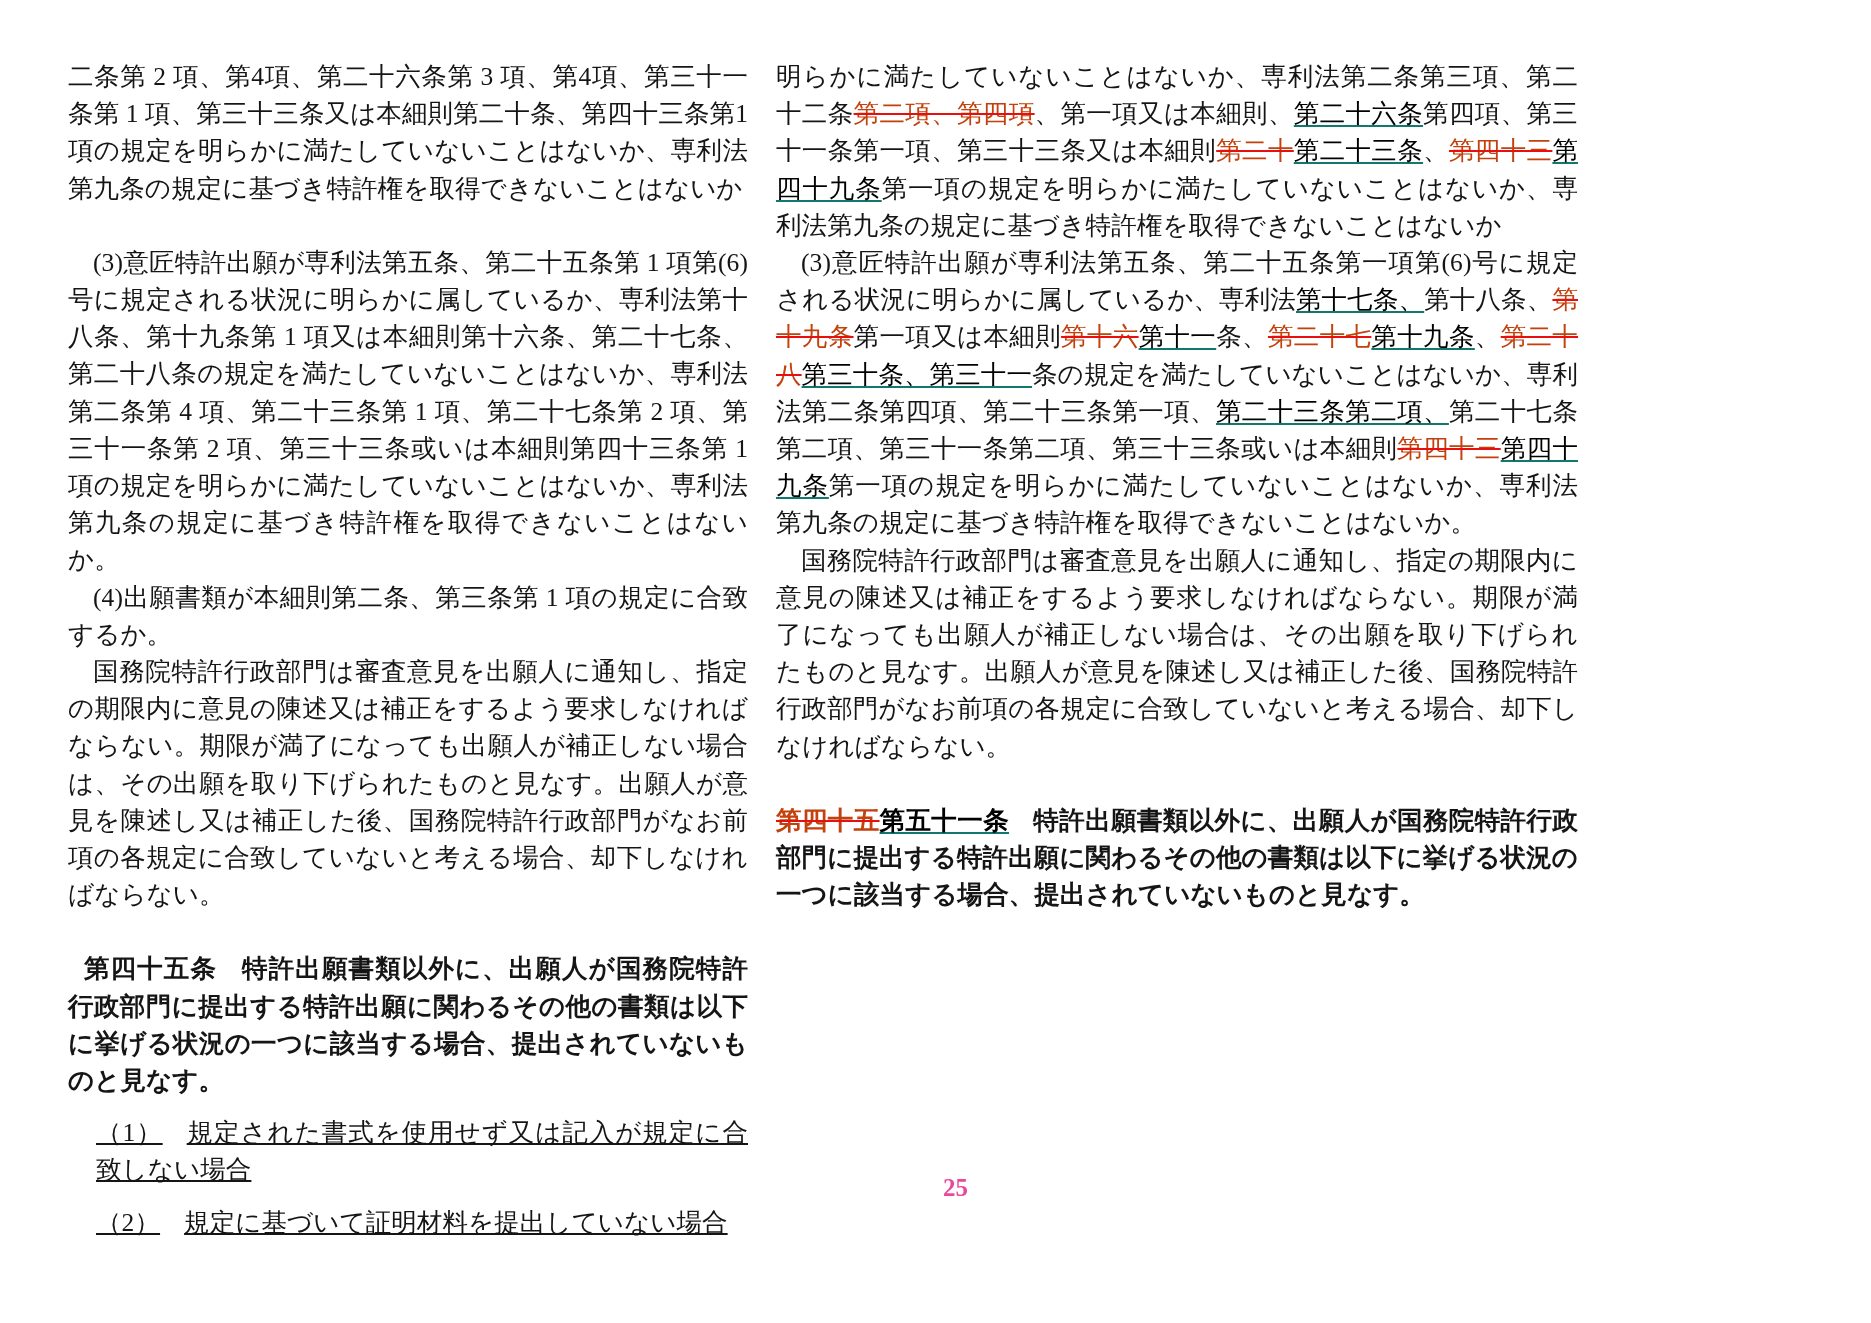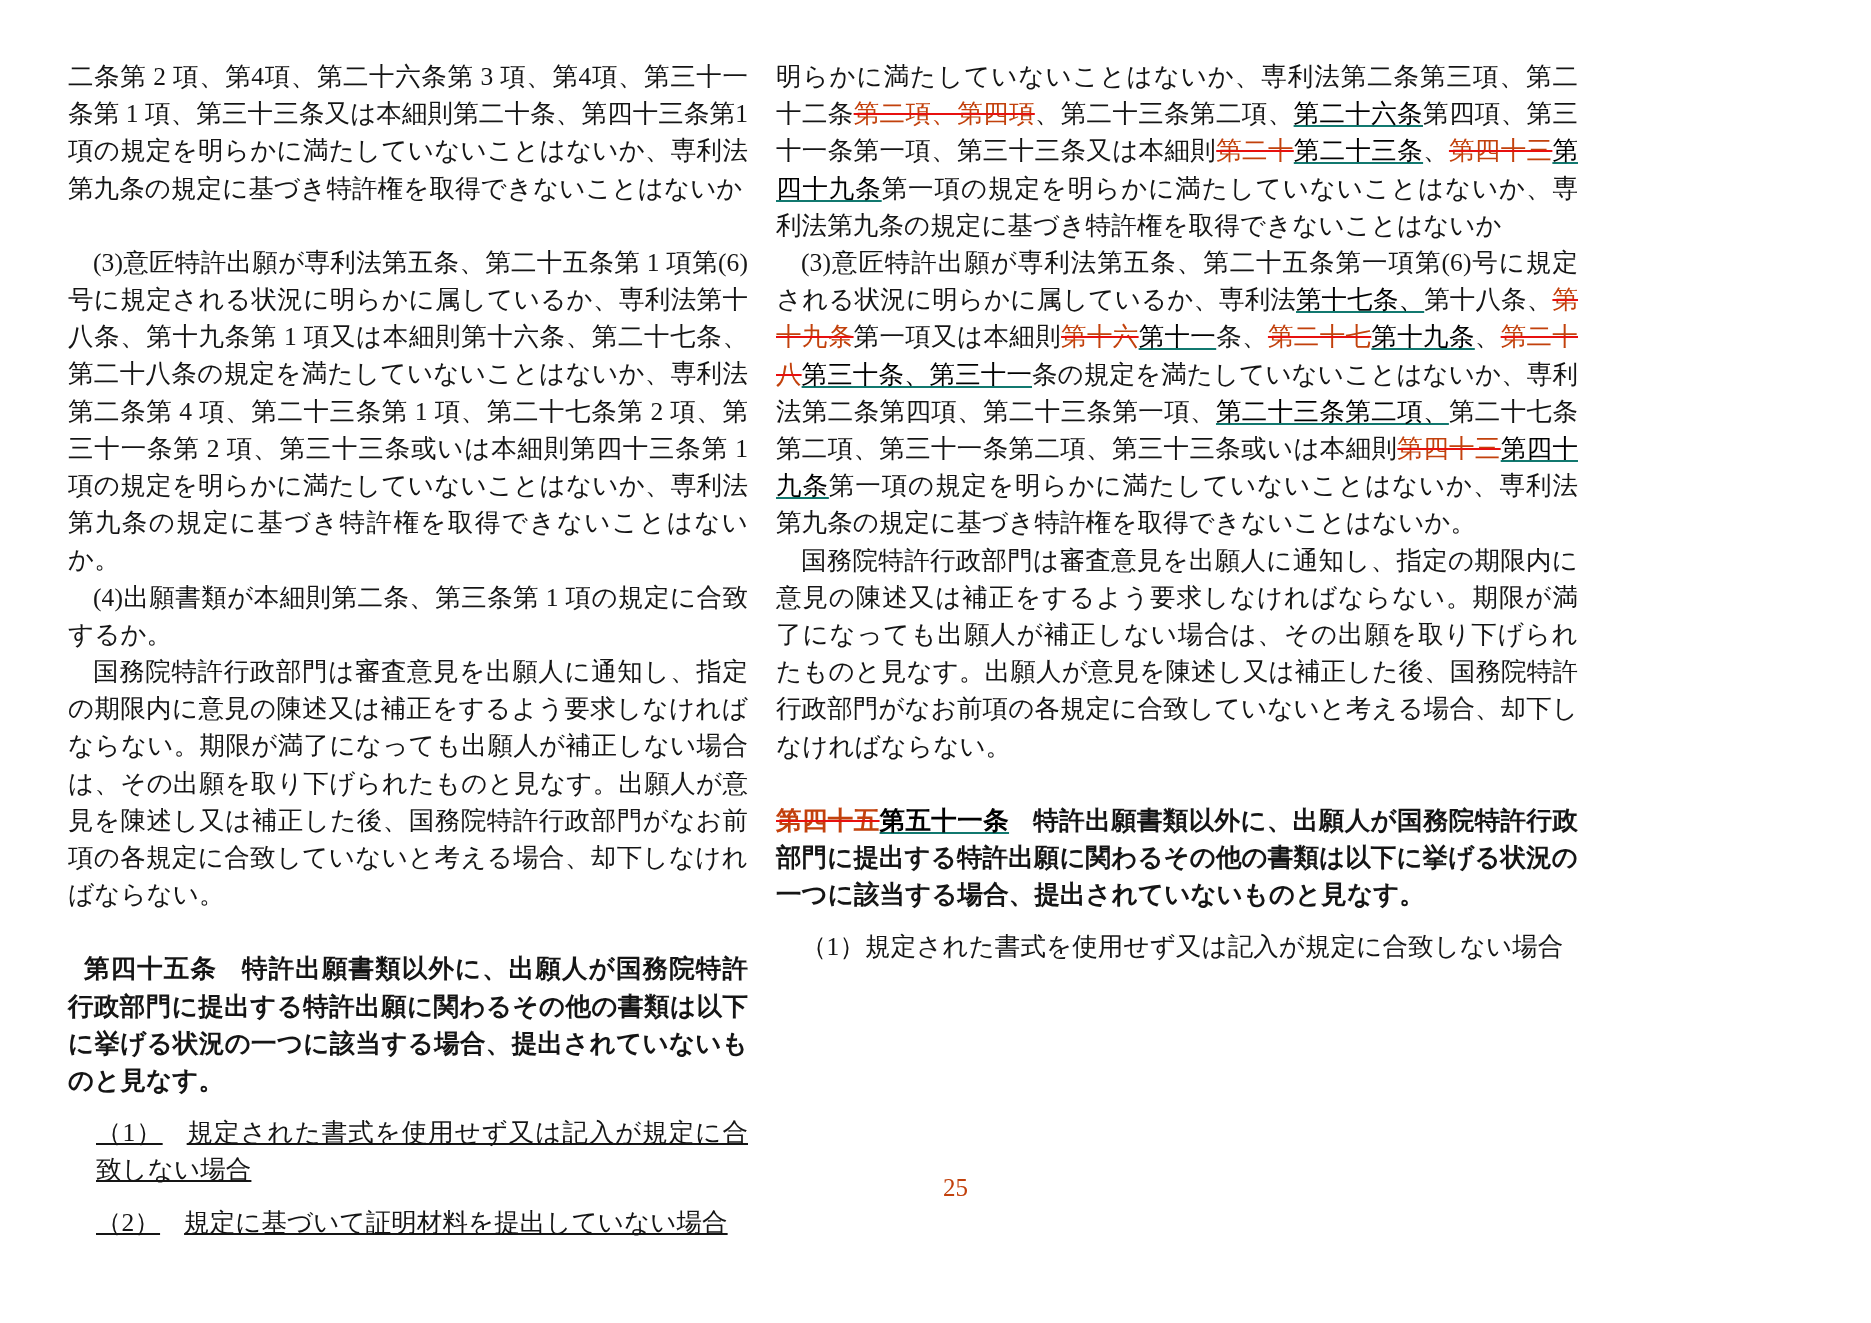--- a/index.html
+++ b/index.html
@@ -88,23 +88,23 @@
   .li-right { padding-left: 25px; }
   .li-gap { height: 15px; }
 
   .pagenum {
     position: absolute;
     left: 0;
     top: 1174px;
     width: 1871px;
     text-align: center;
     font-size: 25px;
-    font-weight: normal;
+    font-weight: bold;
     font-family: "Liberation Serif", "DejaVu Serif", serif;
-    color: #c2410c;
+    color: #ec4899;
   }
   .pagenum-inner {
     display: inline-block;
     margin-left: 40px;
   }
 </style>
 </head>
 <body>
 
 <div class="page">
@@ -134,34 +134,33 @@
       <p class="list-item li-left"><span>（1）</span><span class="sp-wide"></span><span>規定された書式を使用せず又は記入が規定に合致しない場合</span></p>
 
       <div class="li-gap"></div>
 
       <p class="list-item li-left"><span>（2）</span><span class="sp-wide"></span><span>規定に基づいて証明材料を提出していない場合</span></p>
 
     </div>
 
     <div class="col-right">
 
-      <p><span>明らかに満たしていないことはないか、専利法第二条第三項、第二十二条</span><span class="del">第二項、第四項</span><span>、第二十三条第二項、</span><span class="ins">第二十六条</span><span>第四項、第三十一条第一項、第三十三条又は本細則</span><span class="del">第二十</span><span class="ins">第二十三条</span><span>、</span><span class="del">第四十三</span><span class="ins">第四十九条</span><span>第一項の規定を明らかに満たしていないことはないか、専利法第九条の規定に基づき特許権を取得できないことはないか</span></p>
+      <p><span>明らかに満たしていないことはないか、専利法第二条第三項、第二十二条</span><span class="del">第二項、第四項</span><span>、第一項又は本細則、</span><span class="ins">第二十六条</span><span>第四項、第三十一条第一項、第三十三条又は本細則</span><span class="del">第二十</span><span class="ins">第二十三条</span><span>、</span><span class="del">第四十三</span><span class="ins">第四十九条</span><span>第一項の規定を明らかに満たしていないことはないか、専利法第九条の規定に基づき特許権を取得できないことはないか</span></p>
 
       <p class="indent"><span>(3)意匠特許出願が専利法第五条、第二十五条第一項第(6)号に規定される状況に明らかに属しているか、専利法</span><span class="ins">第十七条、</span><span>第十八条、</span><span class="del">第十九条</span><span>第一項又は本細則</span><span class="del">第十六</span><span class="ins">第十一</span><span>条、</span><span class="del">第二十七</span><span class="ins">第十九条</span><span>、</span><span class="del">第二十八</span><span class="ins">第三十条、第三十一</span><span>条の規定を満たしていないことはないか、専利法第二条第四項、第二十三条第一項、</span><span class="ins">第二十三条第二項、</span><span>第二十七条第二項、第三十一条第二項、第三十三条或いは本細則</span><span class="del">第四十三</span><span class="ins">第四十九条</span><span>第一項の規定を明らかに満たしていないことはないか、専利法第九条の規定に基づき特許権を取得できないことはないか。</span></p>
 
 
       <p class="indent">国務院特許行政部門は審査意見を出願人に通知し、指定の期限内に意見の陳述又は補正をするよう要求しなければならない。期限が満了になっても出願人が補正しない場合は、その出願を取り下げられたものと見なす。出願人が意見を陳述し又は補正した後、国務院特許行政部門がなお前項の各規定に合致していないと考える場合、却下しなければならない。</p>
 
       <div class="gap-lg"></div>
 
       <p class="heading"><span class="del">第四十五</span><span class="ins">第五十一条</span><span class="sp-wide"></span><span>特許出願書類以外に、出願人が国務院特許行政部門に提出する特許出願に関わるその他の書類は以下に挙げる状況の一つに該当する場合、提出されていないものと見なす。</span></p>
 
       <div class="li-gap"></div>
 
-      <p class="list-item li-right"><span>（1）</span><span>規定された書式を使用せず又は記入が規定に合致しない場合</span></p>
 
       <div class="li-gap"></div>
 
 
     </div>
 
   </div>
 
   <div class="pagenum"><span class="pagenum-inner">25</span></div>
 

